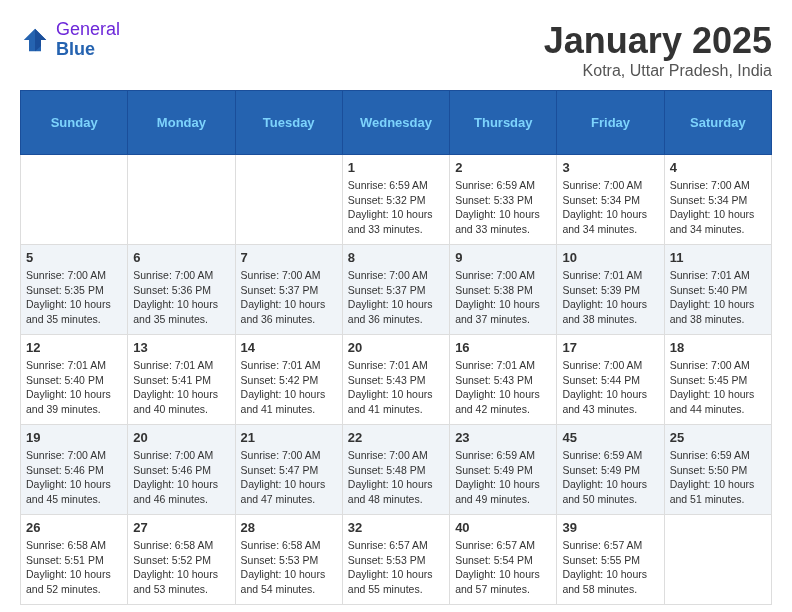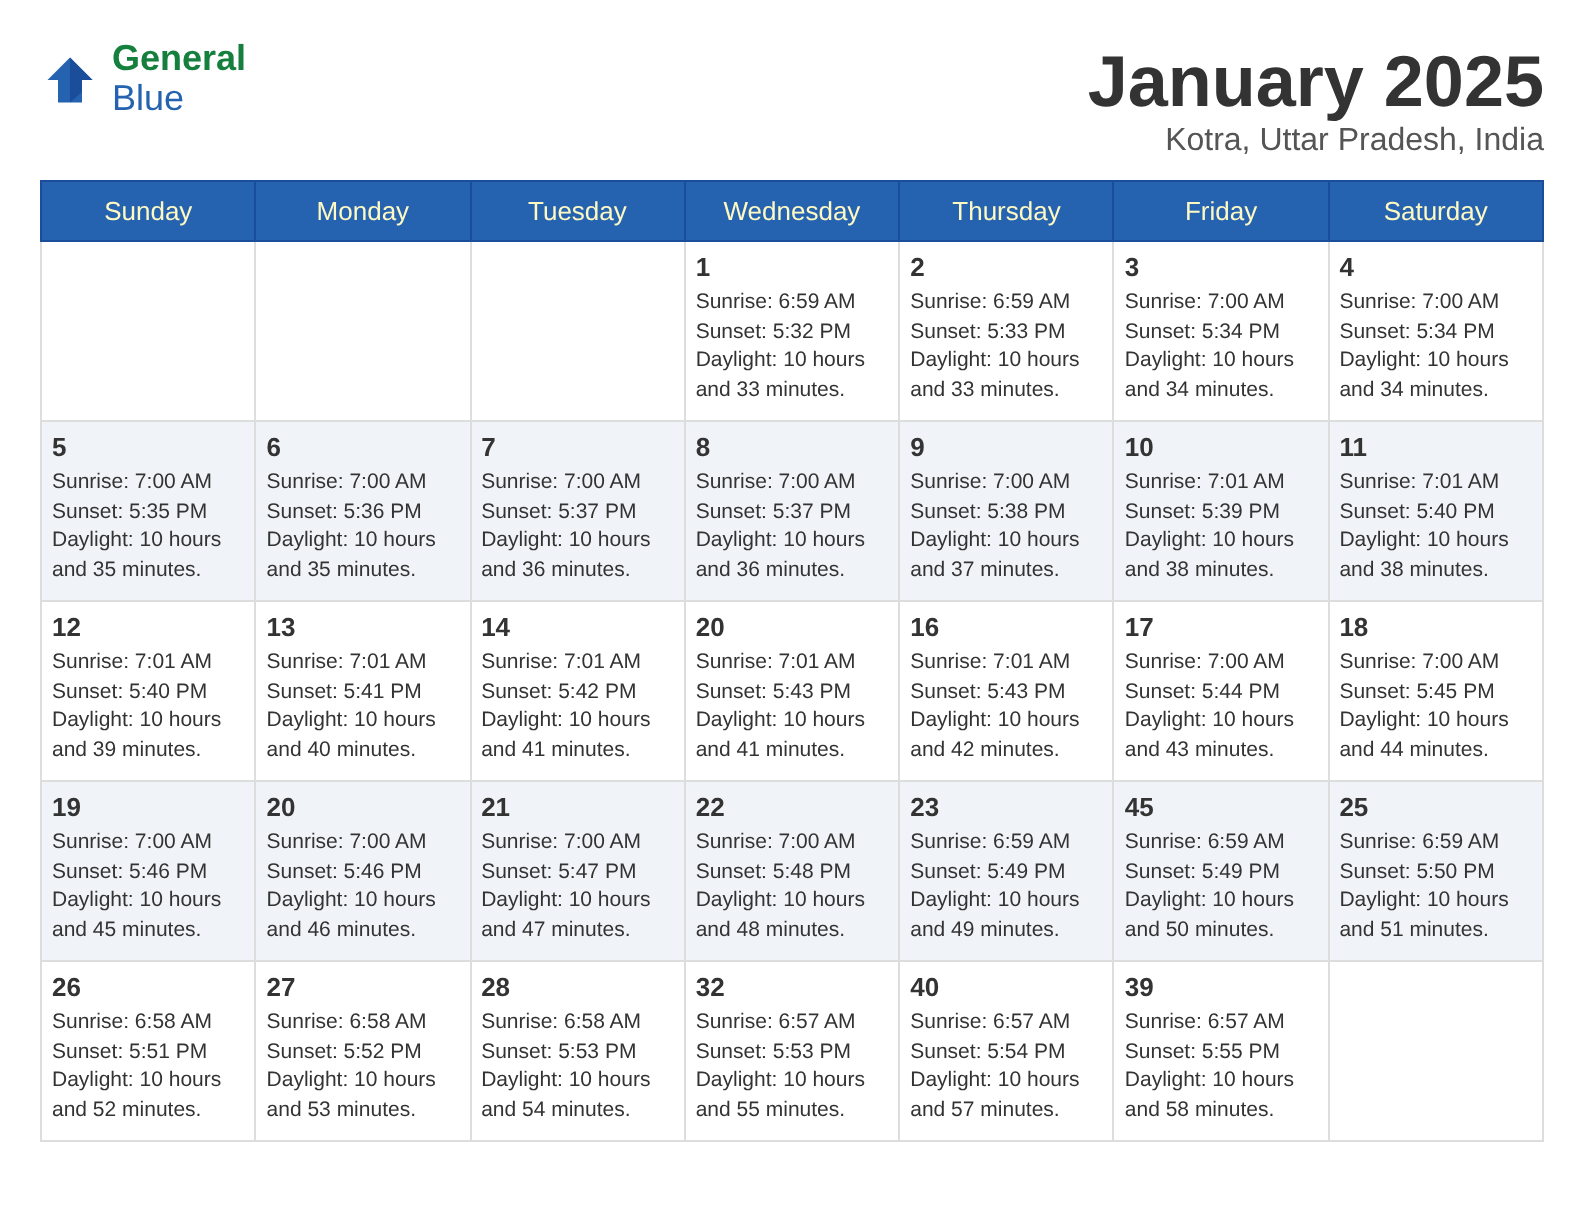--- a/index.html
+++ b/index.html
@@ -21,26 +21,26 @@
       align-items: center;
       gap: 6px;
     }
     .logo-text {
       display: flex;
       flex-direction: column;
       line-height: 1.1;
     }
     .logo-general {
       font-size: 18px;
-      font-weight: bold;
-      color: #15803d;
+      font-weight: normal;
+      color: #6d28d9;
     }
     .logo-blue {
       font-size: 18px;
-      font-weight: normal;
+      font-weight: bold;
       color: #2563b0;
     }
     .logo-icon {
       width: 30px;
       height: 30px;
     }
     .title-block {
       text-align: right;
     }
     .calendar-title {
@@ -52,24 +52,24 @@
       font-size: 16px;
       color: #555;
     }
     table {
       width: 100%;
       border-collapse: collapse;
       table-layout: fixed;
     }
     thead tr th {
       background-color: #2563b0;
-      color: #fef9c3;
+      color: #7dd3fc;
       font-size: 13px;
-      font-weight: normal;
-      padding: 7px 4px;
+      font-weight: bold;
+      padding: 24px 4px;
       text-align: center;
       border: 1px solid #1a4e9a;
     }
     tbody tr {
       border-bottom: 1px solid #ccc;
     }
     tbody tr:nth-child(even) {
       background-color: #f0f4f8;
     }
     tbody tr:nth-child(odd) {

